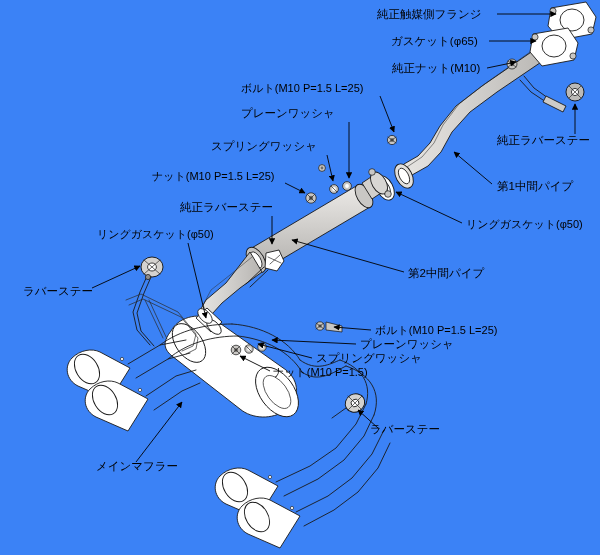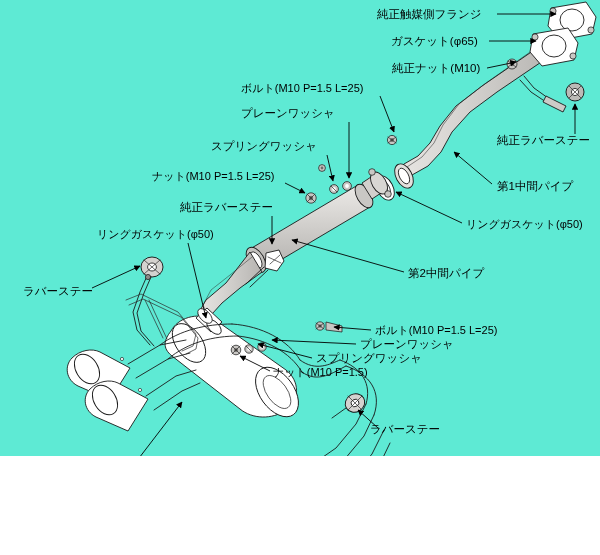--- a/index.html
+++ b/index.html
@@ -3,22 +3,22 @@
 <meta charset="utf-8">
 <style>
   html, body {
     margin: 0;
     padding: 0;
     background: #ffffff;
   }
   #diagram-root {
     position: relative;
     width: 600px;
-    height: 456px;
-    background: #5eead4;
+    height: 555px;
+    background: #3b82f6;
     font-family: "Liberation Sans", "DejaVu Sans", sans-serif;
     overflow: hidden;
   }
   #diagram-svg {
     position: absolute;
     top: 0;
     left: 0;
     width: 600px;
     height: 555px;
     display: block;

